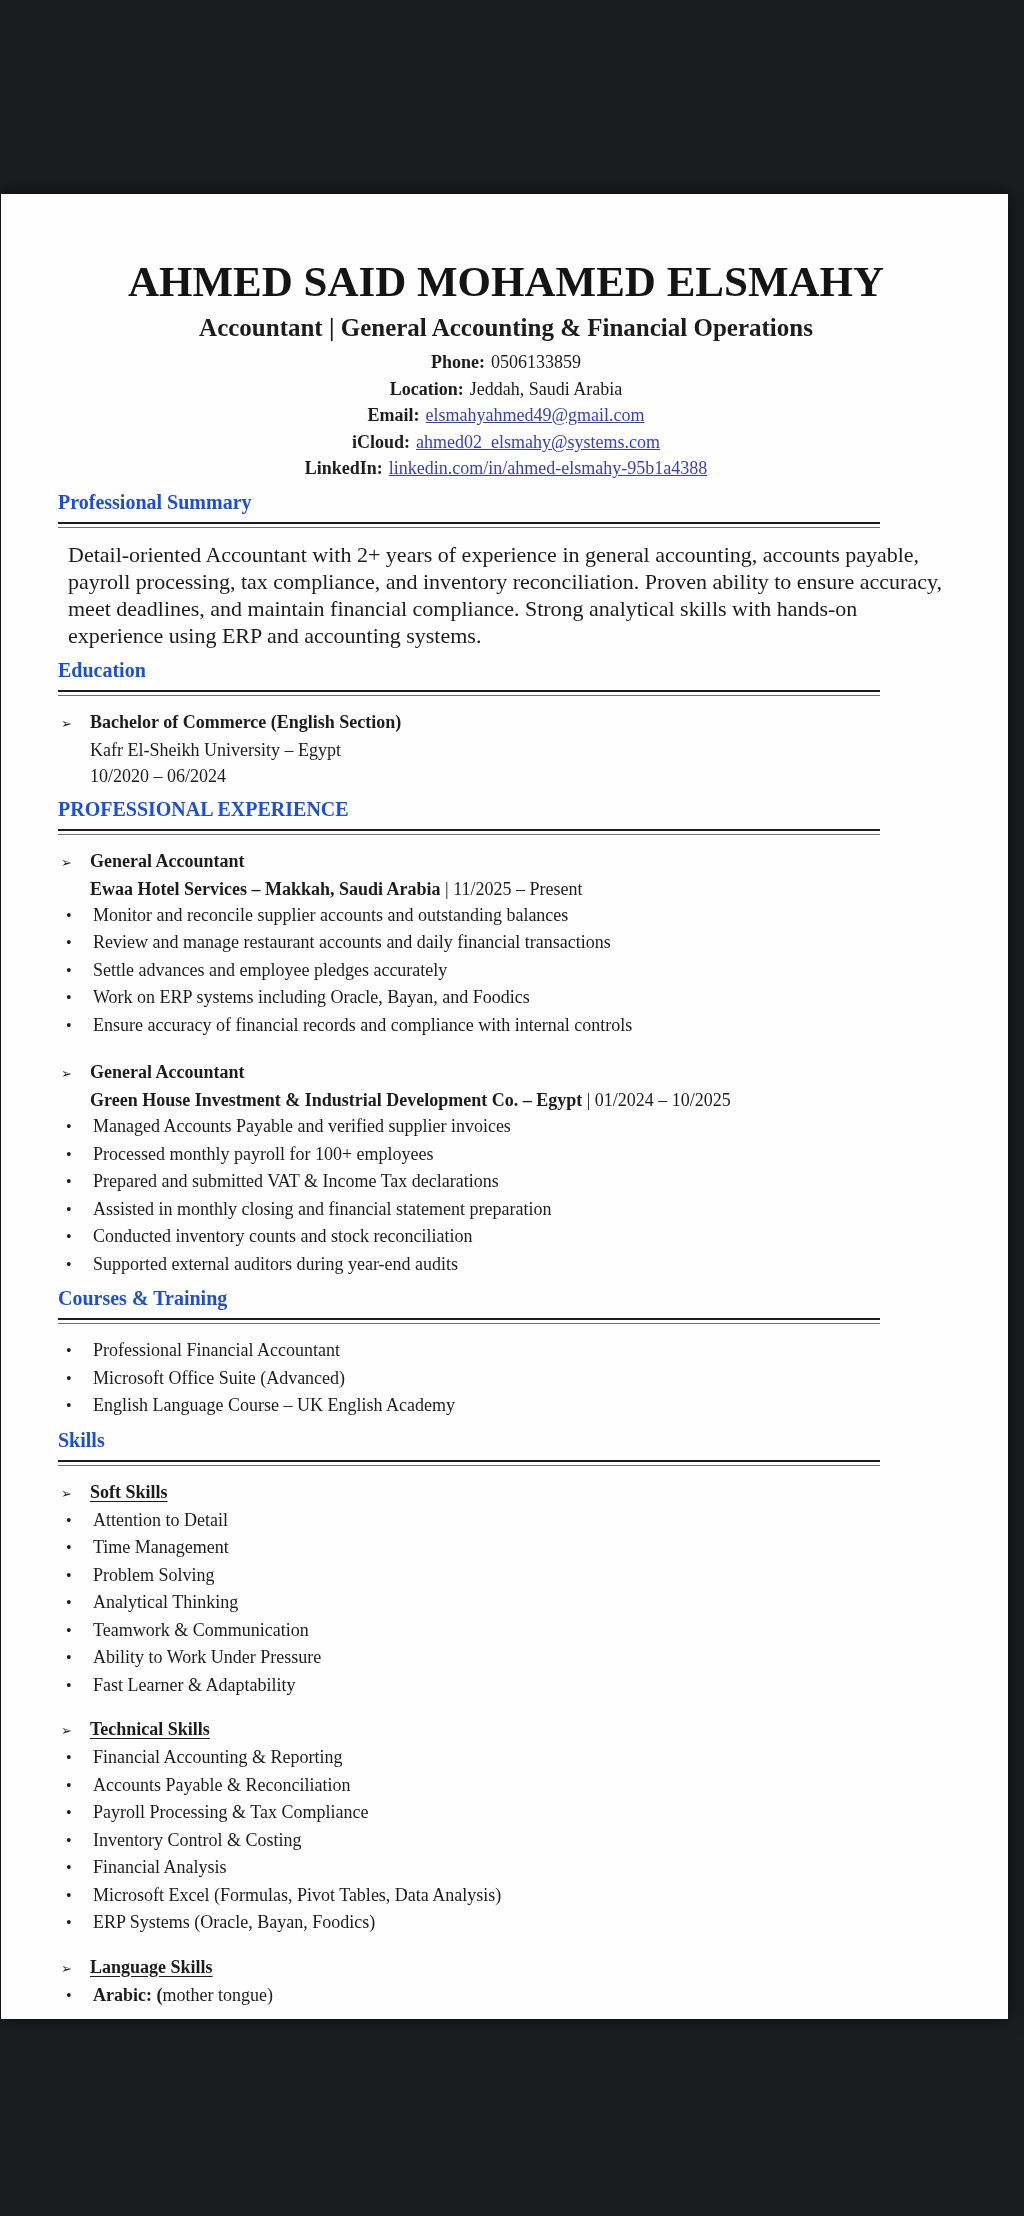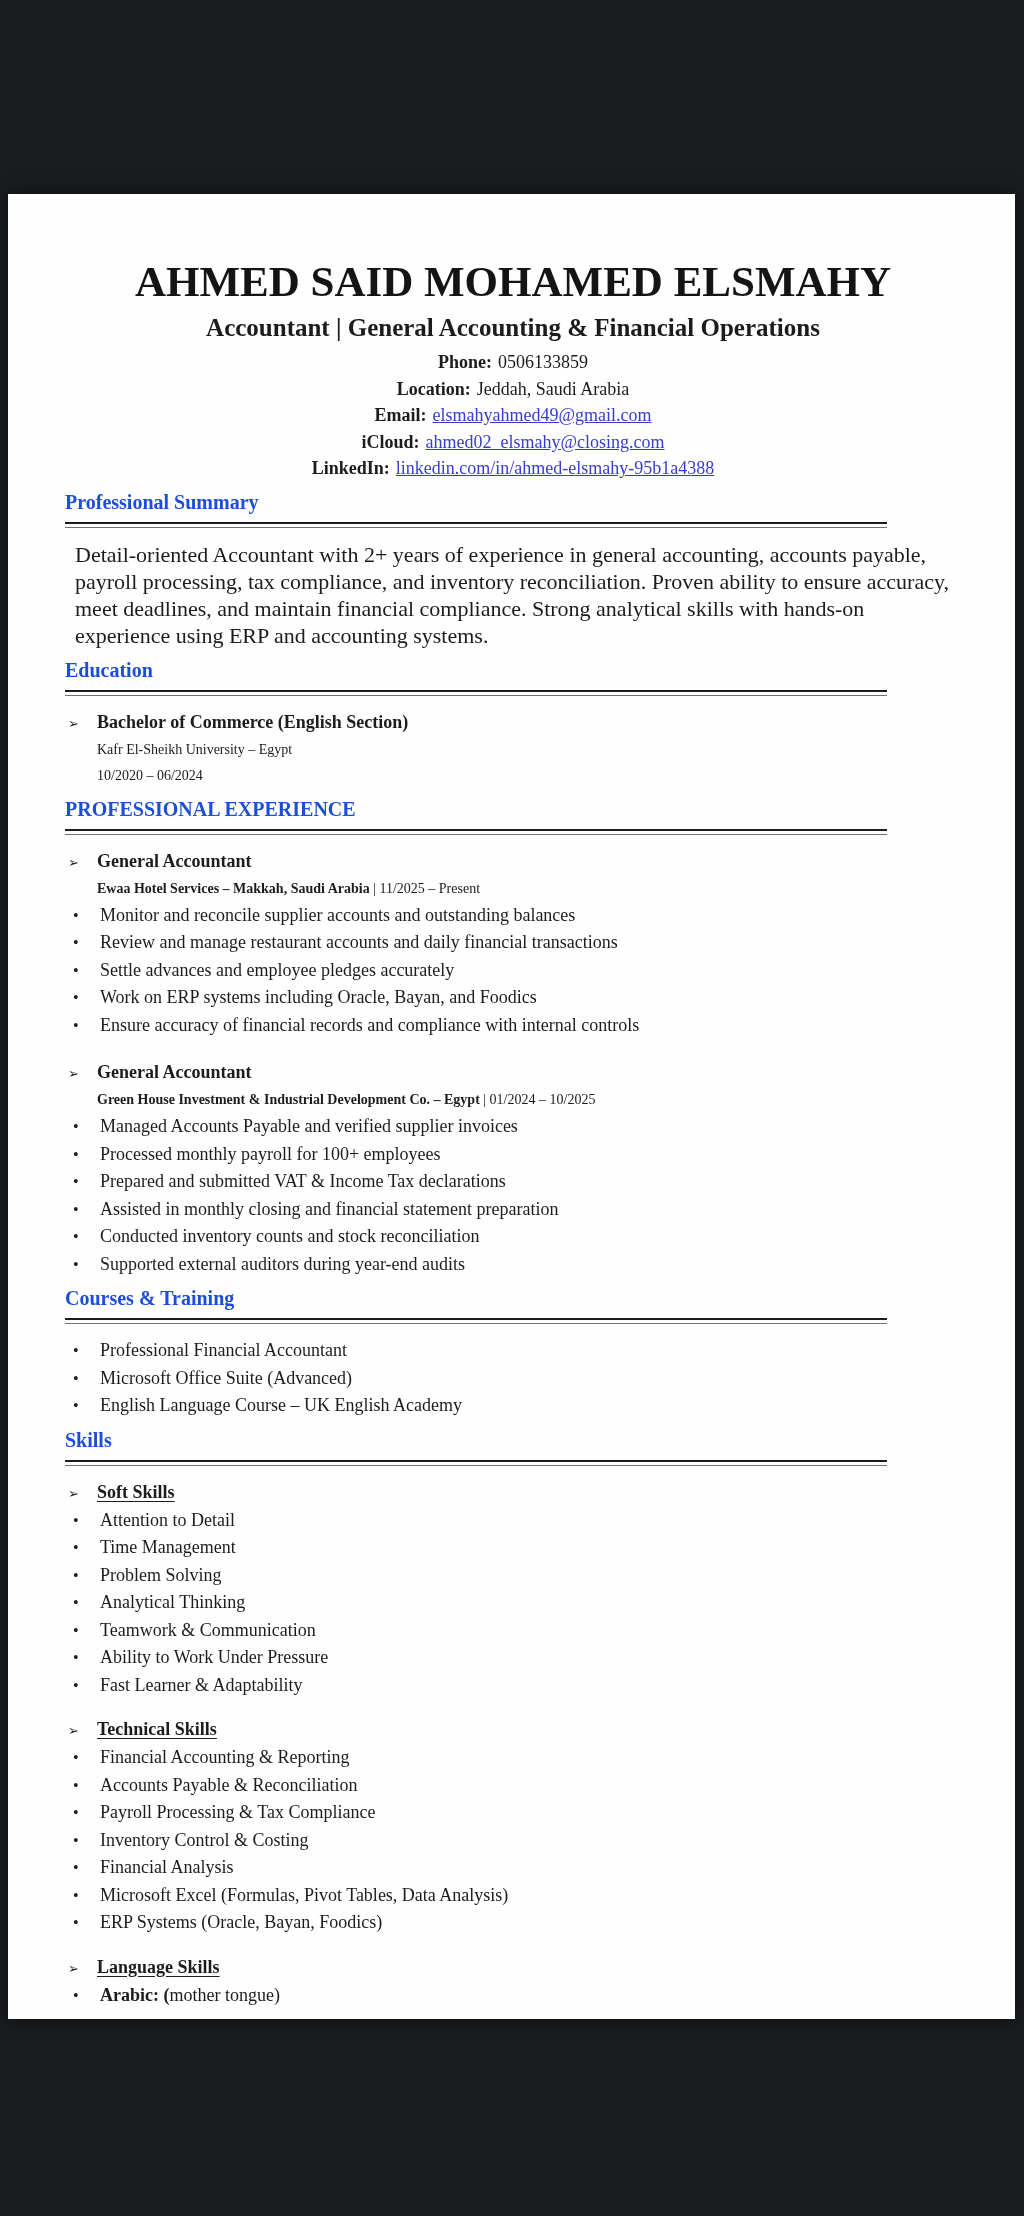--- a/index.html
+++ b/index.html
@@ -4,21 +4,21 @@
 <style>
   html,body{margin:0;padding:0}
   body{
     width:1024px;height:2216px;
     background:#1b1c1f;
     font-family:"Liberation Serif","DejaVu Serif",serif;
     color:#1c1c1c;
     position:relative;
   }
   .paper{
-    position:absolute;left:8px;top:194px;
+    position:absolute;left:1px;top:194px;
     width:1007px;height:1825px;
     background:#fefefe;
     box-sizing:border-box;
     padding:64px 54px 0 57px;
     box-shadow:0 0 16px rgba(0,0,0,.55);
     overflow:hidden;
   }
   
   h1{
     font-size:43px;line-height:1.12;text-align:center;
@@ -31,21 +31,21 @@
   
   section.section{margin-top:5px}
   .sec-heading{font-size:20px;font-weight:700;margin:9px 0 8px;color:#1d4ed8}
   .rule{
     width:822px;height:3px;
     border-top:2px solid #1d1d1d;
     border-bottom:1px solid #707070;
     margin:0 0 13px 0;
   }
   .para{margin:10px;font-size:22px;line-height:27px;max-width:902px}
-  .line{font-size:14px;line-height:26px}
+  .line{font-size:18px;line-height:26px}
   .indent{padding-left:32px}
   .arrow-line{display:flex;align-items:baseline;font-size:18px;line-height:27px;padding-left:3px}
   .arrow-icon{width:29px;flex:none;font-family:"DejaVu Sans",sans-serif;font-size:13px;color:#222}
   .arrow-text{font-weight:700}
   .underlined{text-decoration:underline;text-underline-offset:3px}
   ul.dots{list-style:none;margin:0;padding:0}
   ul.dots li{display:flex;align-items:baseline;font-size:18px;line-height:26.5px;padding-left:8px}
   .dot-icon{width:27px;flex:none;font-size:16px}
   .company-line{white-space:nowrap}
   .company-name{font-weight:700}
@@ -58,21 +58,21 @@
 
 <div class="stage">
   <div class="paper">
     <header>
       <h1>AHMED SAID MOHAMED ELSMAHY</h1>
       <div class="subtitle">Accountant | General Accounting &amp; Financial Operations</div>
       <div id="contacts">
           <div class="contact-line"><span class="contact-label">Phone:</span><span class="contact-value">0506133859</span></div>
           <div class="contact-line"><span class="contact-label">Location:</span><span class="contact-value">Jeddah, Saudi Arabia</span></div>
           <div class="contact-line"><span class="contact-label">Email:</span><a class="contact-link">elsmahyahmed49@gmail.com</a></div>
-          <div class="contact-line"><span class="contact-label">iCloud:</span><a class="contact-link">ahmed02_elsmahy@closing.com</a></div>
+          <div class="contact-line"><span class="contact-label">iCloud:</span><a class="contact-link">ahmed02_elsmahy@systems.com</a></div>
           <div class="contact-line"><span class="contact-label">LinkedIn:</span><a class="contact-link">linkedin.com/in/ahmed-elsmahy-95b1a4388</a></div>
         </div>
     </header>
     <main id="sections">
         <section class="section">
           <h2 class="sec-heading">Professional Summary</h2>
           <div class="rule"></div>
           <p class="para">Detail-oriented Accountant with 2+ years of experience in general accounting, accounts payable, payroll processing, tax compliance, and inventory reconciliation. Proven ability to ensure accuracy, meet deadlines, and maintain financial compliance. Strong analytical skills with hands-on experience using ERP and accounting systems.</p>
         </section>
         <section class="section">

